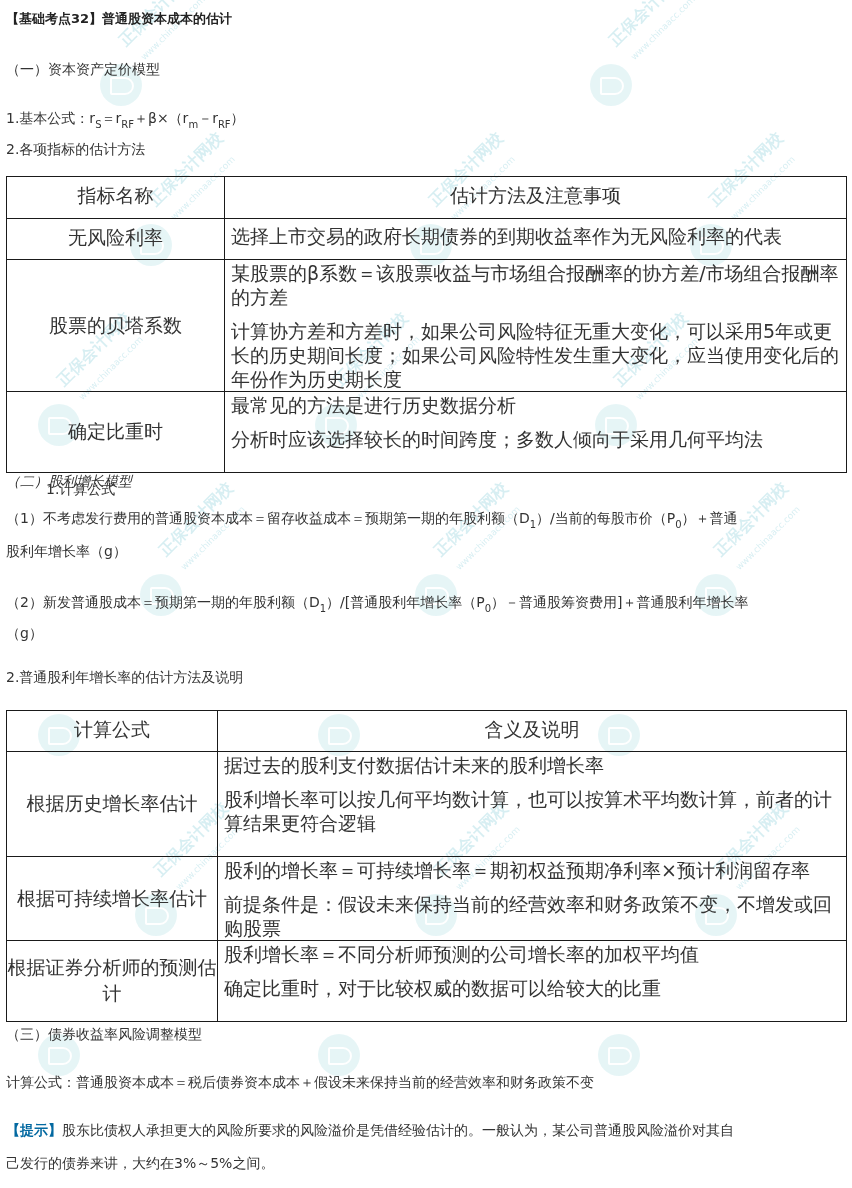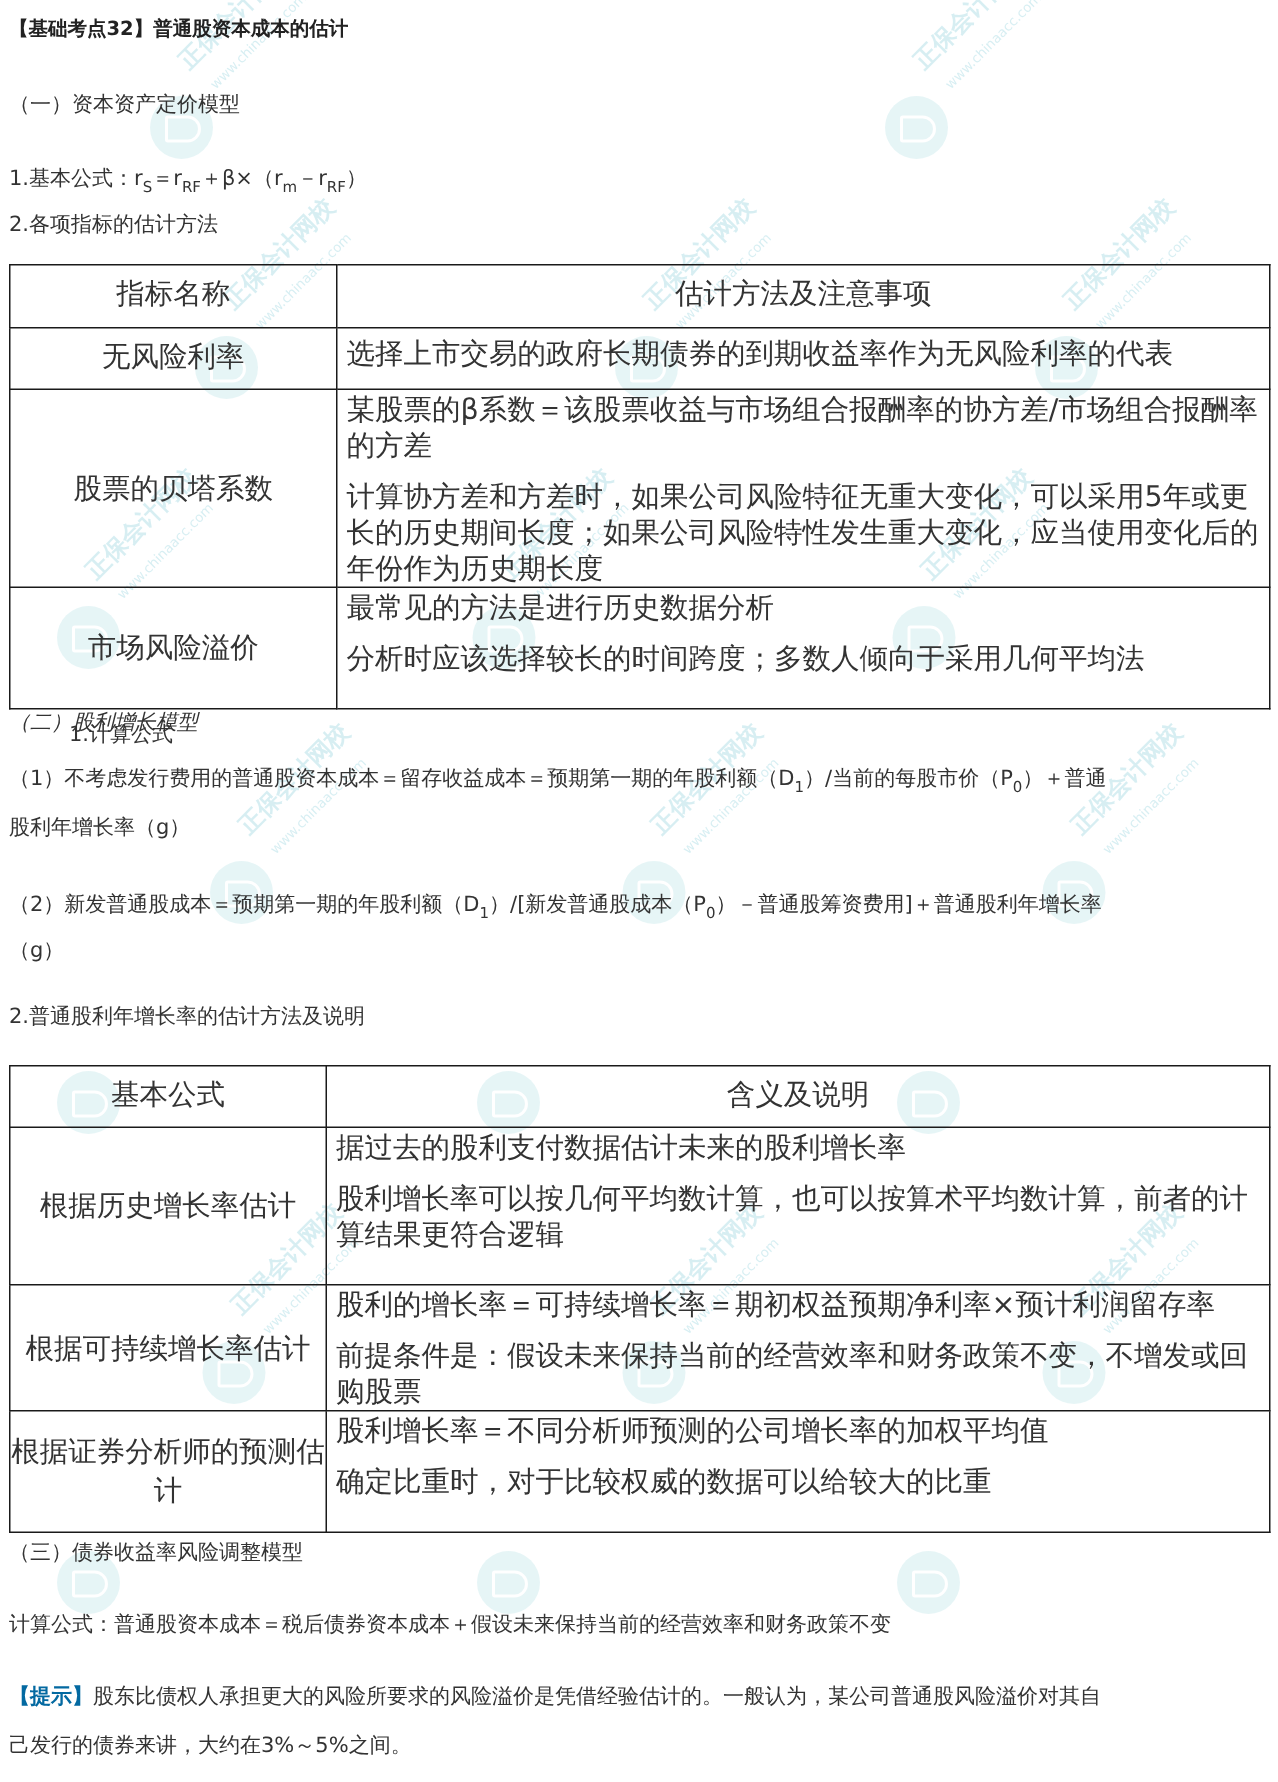--- a/index.html
+++ b/index.html
@@ -144,49 +144,49 @@
         </td>
   </tr>
   <tr style="height:105px">
     <td class="c">股票的贝塔系数</td>
     <td>
           <div class="cell-p" style="padding-top:1px">某股票的β系数＝该股票收益与市场组合报酬率的协方差/市场组合报酬率的方差</div>
           <div class="cell-p">计算协方差和方差时，如果公司风险特征无重大变化，可以采用5年或更长的历史期间长度；如果公司风险特性发生重大变化，应当使用变化后的年份作为历史期长度</div>
         </td>
   </tr>
   <tr style="height:81px">
-    <td class="c">市场风险溢价</td>
+    <td class="c">确定比重时</td>
     <td>
           <div class="cell-p" style="padding-top:1px">最常见的方法是进行历史数据分析</div>
           <div class="cell-p">分析时应该选择较长的时间跨度；多数人倾向于采用几何平均法</div>
         </td>
   </tr>
 </tbody>
   </table>
 
 <div class="abs p" style="left:6px;top:473px;font-style:italic;">（二）股利增长模型</div>
 <div class="abs p" style="left:6px;top:481px;margin-left:40px;">1.计算公式</div>
 <div class="abs p" style="left:6px;top:510px;">
   <span>（1）不考虑发行费用的普通股资本成本＝留存收益成本＝预期第一期的年股利额（D</span><sub>1</sub><span>）/当前的每股市价（P</span><sub>0</sub><span>）＋普通</span>
 </div>
 <div class="abs p" style="left:6px;top:543px;">股利年增长率（g）</div>
 <div class="abs p" style="left:6px;top:594px;">
-  <span>（2）新发普通股成本＝预期第一期的年股利额（D</span><sub>1</sub><span>）/[新发普通股成本（P</span><sub>0</sub><span>）－普通股筹资费用]＋普通股利年增长率</span>
+  <span>（2）新发普通股成本＝预期第一期的年股利额（D</span><sub>1</sub><span>）/[普通股利年增长率（P</span><sub>0</sub><span>）－普通股筹资费用]＋普通股利年增长率</span>
 </div>
 <div class="abs p" style="left:6px;top:625px;">（g）</div>
 <div class="abs p" style="left:6px;top:669px;">2.普通股利年增长率的估计方法及说明</div>
 
 <table class="t" style="left:6px;top:710px;width:840px;">
   <colgroup>
       <col style="width:211px">
       <col style="width:629px">
     </colgroup>
   <tbody>
       <tr style="height:41px">
-    <td class="hc">基本公式</td>
+    <td class="hc">计算公式</td>
     <td class="hc">含义及说明</td>
   </tr>
   <tr style="height:105px">
     <td class="c">根据历史增长率估计</td>
     <td>
           <div class="cell-p" style="padding-top:1px">据过去的股利支付数据估计未来的股利增长率</div>
           <div class="cell-p">股利增长率可以按几何平均数计算，也可以按算术平均数计算，前者的计算结果更符合逻辑</div>
         </td>
   </tr>
   <tr style="height:81px">

